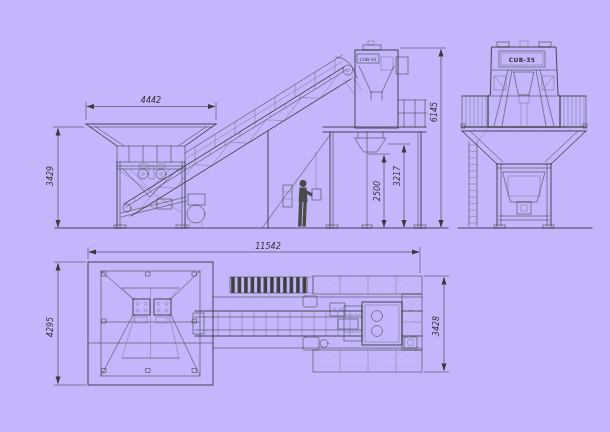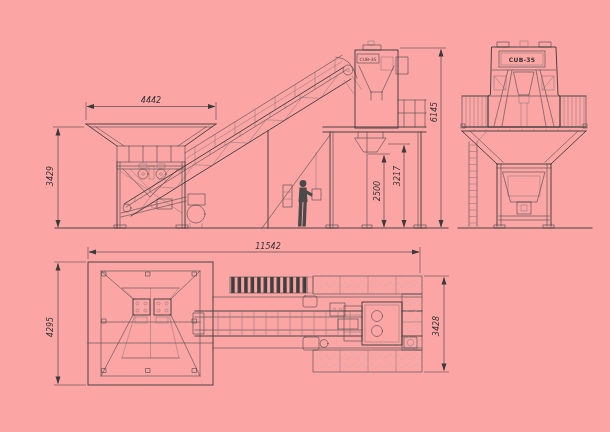--- a/index.html
+++ b/index.html
@@ -1,16 +1,16 @@
 <!DOCTYPE html>
 <html><head>
 <meta charset="utf-8">
 <style>
   html,body{margin:0;padding:0;background:#ffffff;}
-  #canvas{position:relative;width:610px;height:432px;background:#fca5a5;overflow:hidden;
+  #canvas{position:relative;width:610px;height:432px;background:#c4b5fd;overflow:hidden;
           font-family:"Liberation Sans",sans-serif;text-align:center;}
   svg{position:absolute;left:0;top:0;}
   .ln  {stroke:#3a3a3a;stroke-width:0.9;fill:none;stroke-linecap:square;}
   .ln2 {stroke:#4a4a4a;stroke-width:0.6;fill:none;stroke-linecap:square;}
   .ln3 {stroke:#6a6a6a;stroke-width:0.4;fill:none;}
   .dim {stroke:#3a3a3a;stroke-width:0.6;fill:none;}
   .ext {stroke:#3a3a3a;stroke-width:0.5;fill:none;}
   .dimtxt{font-family:"DejaVu Sans",sans-serif;font-style:italic;font-size:8px;fill:#333;}
   .lbltxt{font-family:"DejaVu Sans",sans-serif;font-weight:bold;font-size:6px;fill:#333;letter-spacing:.3px;}
   .tinytxt{font-family:"DejaVu Sans",sans-serif;font-size:4.5px;fill:#444;}

